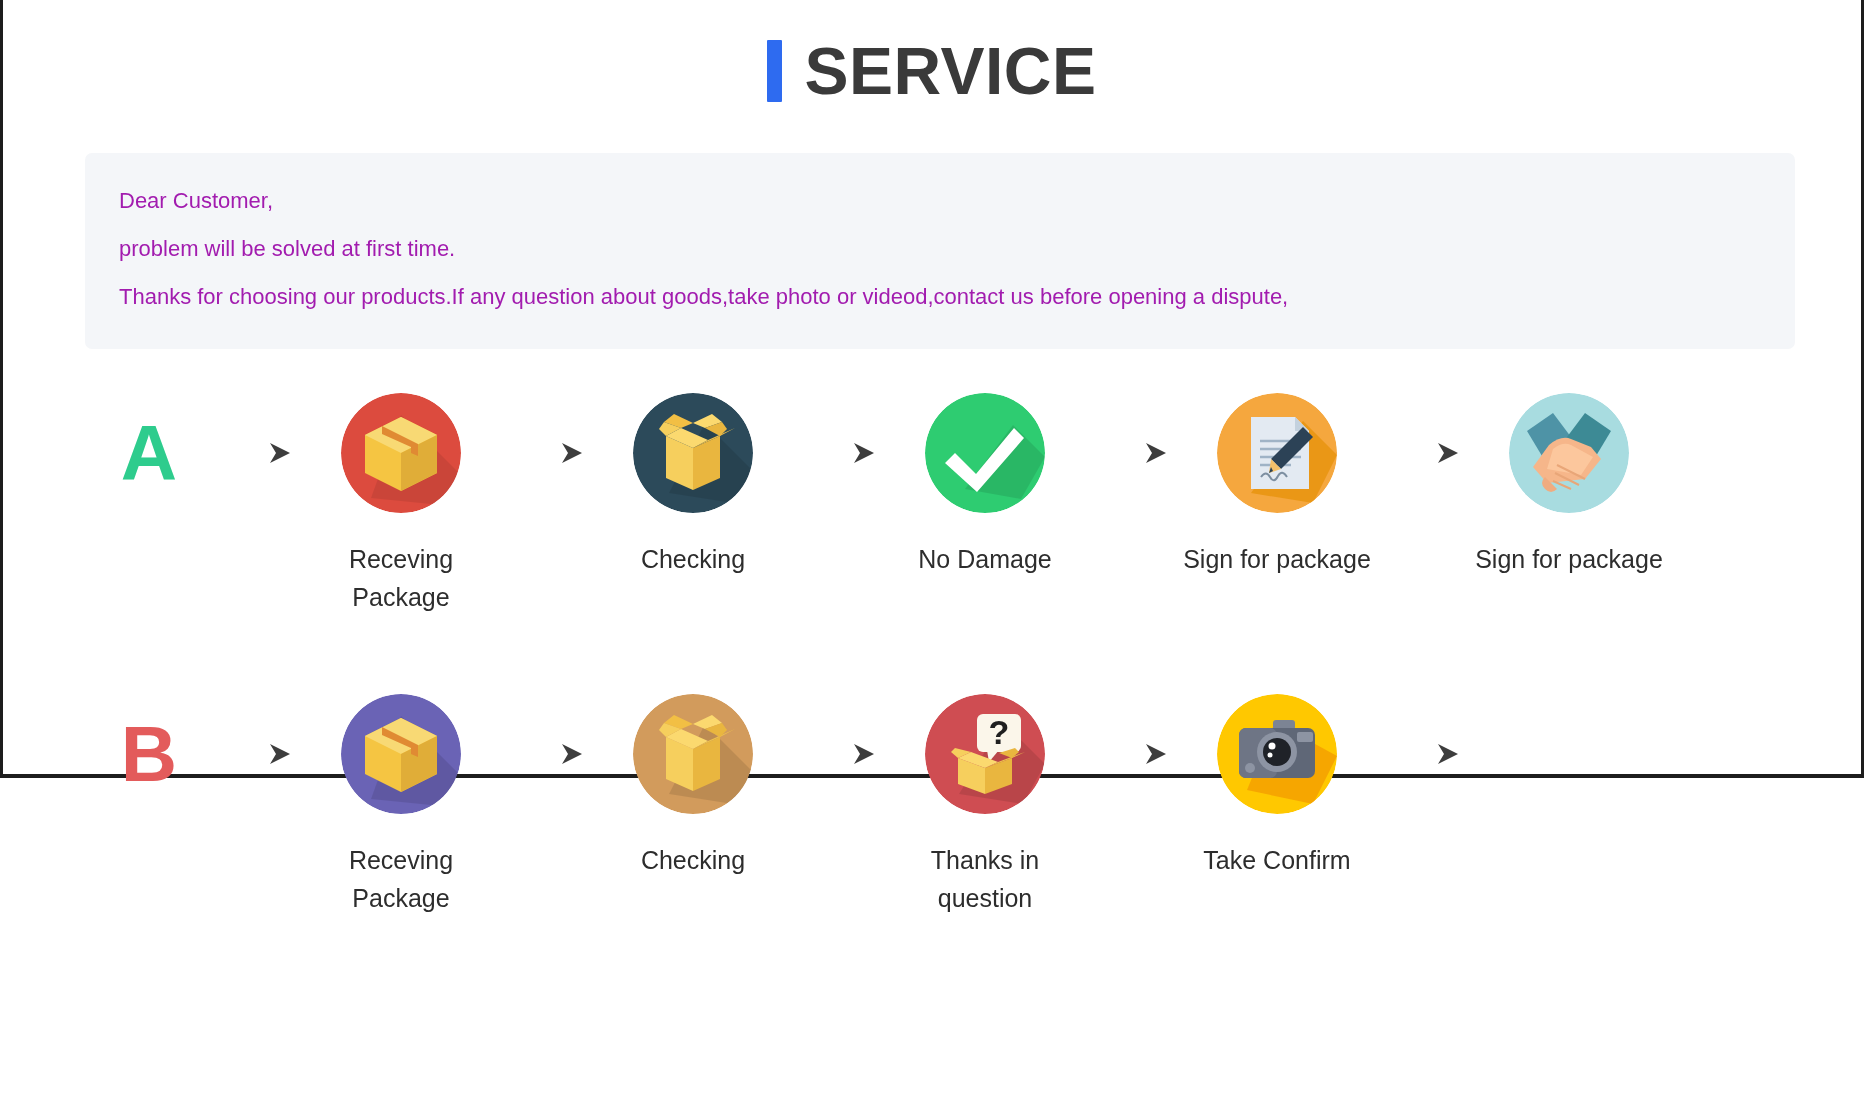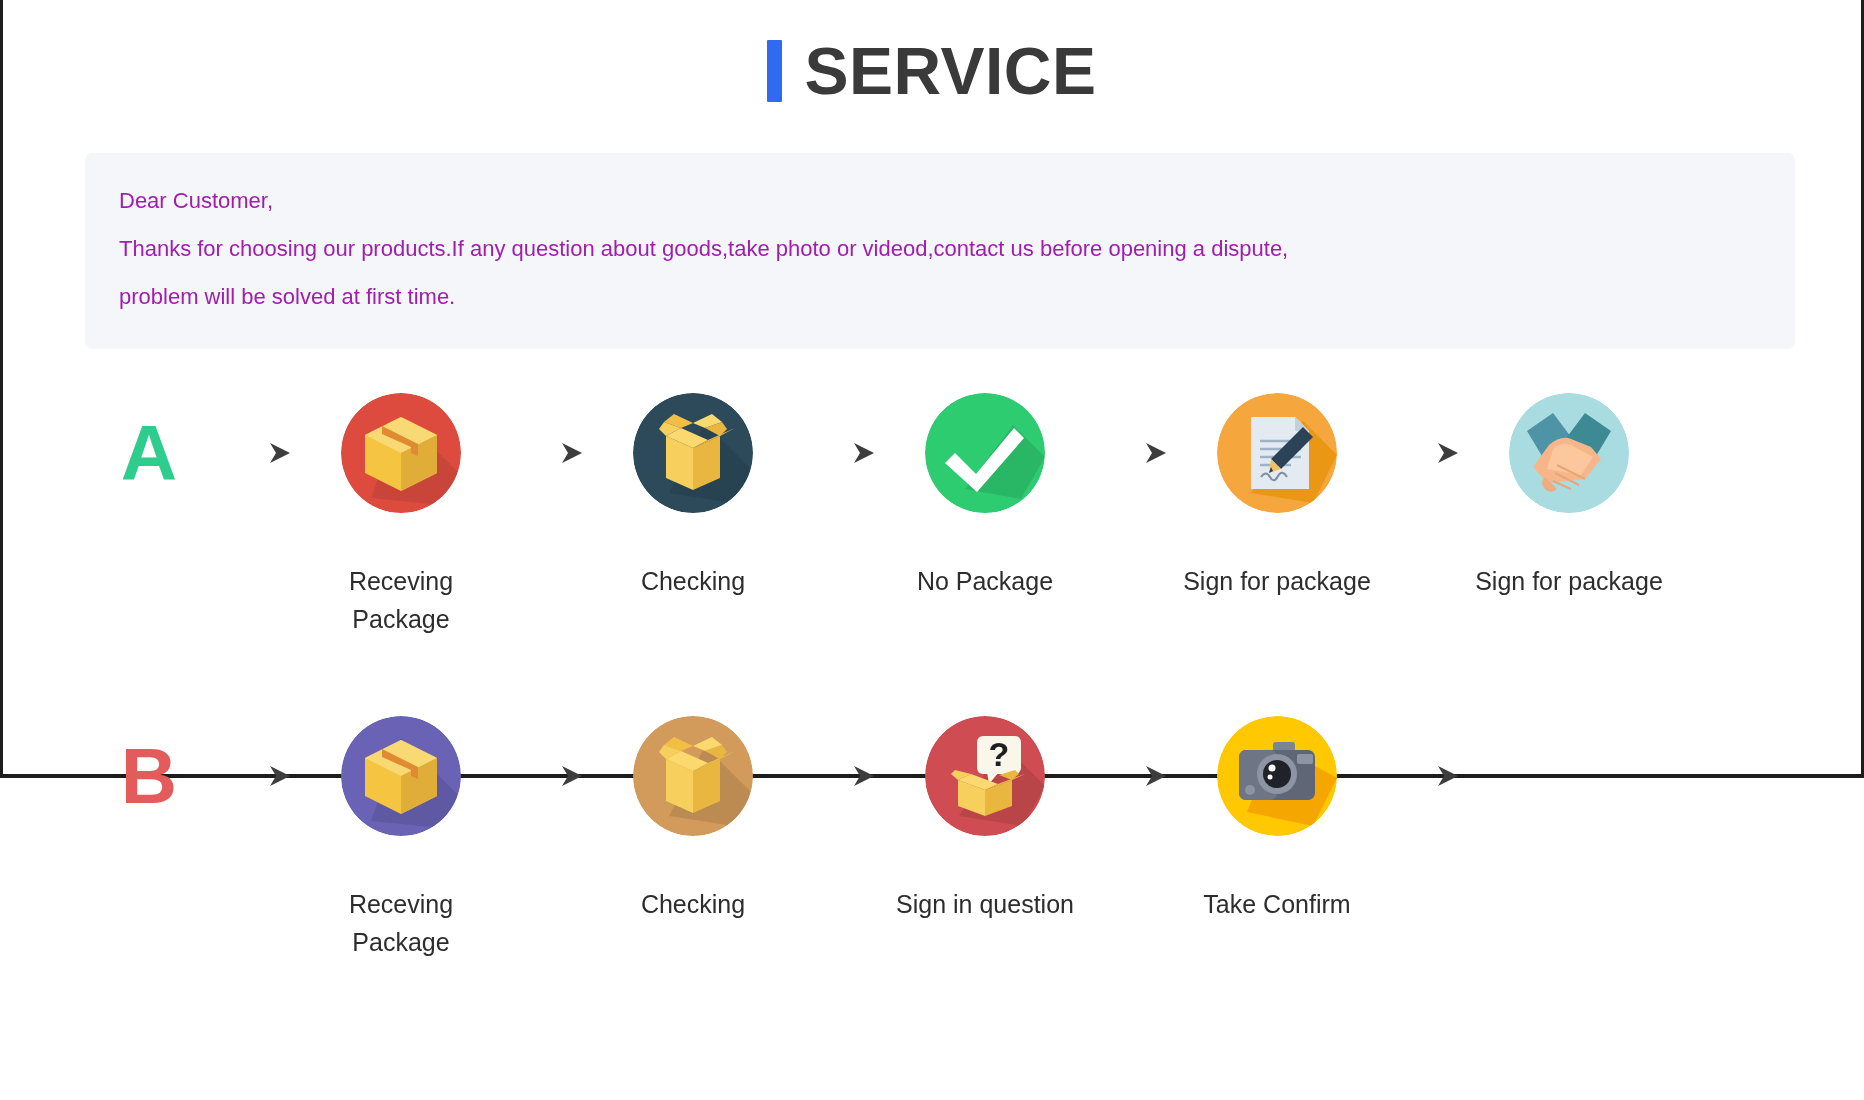--- a/index.html
+++ b/index.html
@@ -78,21 +78,20 @@
   }
   .row-a { margin-top: 44px; }
   .row-b { margin-top: 78px; }
 
   .step {
     width: 200px;
     display: flex;
     flex-direction: column;
     align-items: center;
     flex: 0 0 auto;
-    gap: 22px;
   }
   .step-letter {
     width: 120px;
     display: flex;
     flex-direction: column;
     align-items: center;
     flex: 0 0 auto;
   }
   .letter {
     font-size: 78px;
@@ -144,22 +143,22 @@
 
   <div class="header">
     <div class="title-wrap">
       <span class="title-bar"></span>
       <span class="title-text">SERVICE</span>
     </div>
   </div>
 
   <div class="notice">
     <p>Dear Customer,</p>
+    <p>problem will be solved at first time.</p>
     <p>Thanks for choosing our products.If any question about goods,take photo or videod,contact us before opening a dispute,</p>
-    <p>problem will be solved at first time.</p>
   </div>
 
   <div class="flow-row row-a">
 
     <div class="step-letter">
       <div class="letter letter-a">A</div>
     </div>
 
     <div class="arrow">
       <svg width="74" height="26" viewBox="0 0 74 26">
@@ -233,21 +232,21 @@
     </div>
 
     <div class="step">
       <div class="icon-circle">
         <svg viewBox="0 0 120 120">
           <circle cx="60" cy="60" r="60" fill="#2ecc71"></circle>
           <path d="M88 32 L120 64 L96 106 L40 96 Z" fill="#000" opacity="0.10"></path>
           <path d="M30 60 L51 81 L89 35 L99 45 L52 99 L20 70 Z" fill="#ffffff"></path>
         </svg>
       </div>
-      <div class="step-label">No Package</div>
+      <div class="step-label">No Damage</div>
     </div>
 
     <div class="arrow">
       <svg width="74" height="26" viewBox="0 0 74 26">
         <defs>
             <linearGradient id="ga4" x1="0" x2="1">
               <stop offset="0" stop-color="#bbbbbb"></stop>
               <stop offset="1" stop-color="#3d3d3d"></stop>
             </linearGradient>
           </defs>
@@ -397,21 +396,21 @@
           <path d="M62 56 L74 56 L64 68 Z" fill="#fbf6ea"></path>
           <text x="74" y="50" font-family="'Liberation Sans',sans-serif" font-size="34" font-weight="bold" fill="#1f1f1f" text-anchor="middle">?</text>
           <path d="M33 64 L60 74 L60 100 L33 90 Z" fill="#f6cf5d"></path>
           <path d="M60 74 L87 64 L87 90 L60 100 Z" fill="#e9b63f"></path>
           <path d="M33 64 L46 58 L73 68 L60 74 Z" fill="#fbd96f"></path>
           <path d="M60 74 L73 68 L100 58 L87 64 Z" fill="#eec14e"></path>
           <path d="M30 54 L46 58 L33 64 L26 58 Z" fill="#f6cf5d"></path>
           <path d="M90 54 L94 58 L87 64 L74 59 Z" fill="#e9b63f"></path>
         </svg>
       </div>
-      <div class="step-label">Sign in question</div>
+      <div class="step-label">Thanks in question</div>
     </div>
 
     <div class="arrow">
       <svg width="74" height="26" viewBox="0 0 74 26">
         <defs>
             <linearGradient id="gb4" x1="0" x2="1">
               <stop offset="0" stop-color="#bbbbbb"></stop>
               <stop offset="1" stop-color="#3d3d3d"></stop>
             </linearGradient>
           </defs>

